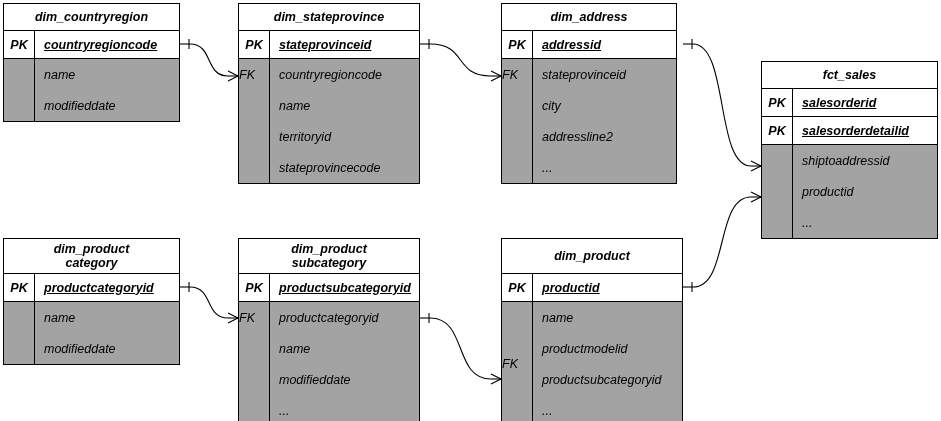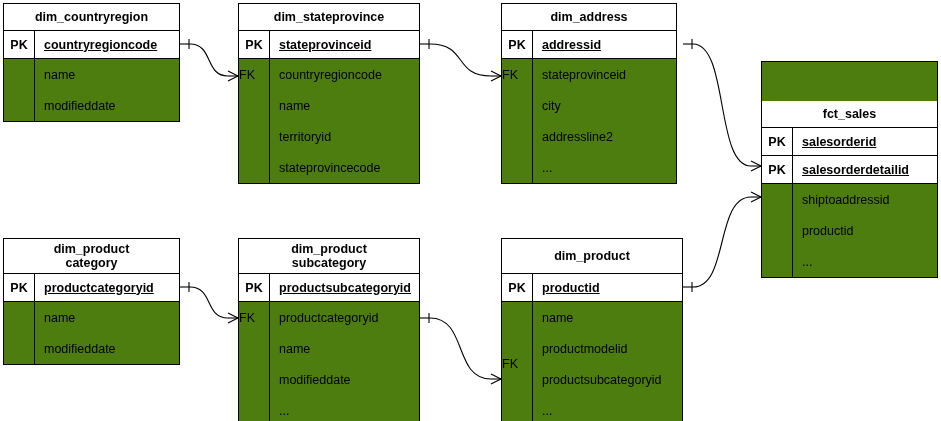--- a/index.html
+++ b/index.html
@@ -1,20 +1,20 @@
 <!DOCTYPE html>
 <html><head>
 <meta charset="utf-8">
 <title>ER Diagram</title>
 <style>
   html,body{margin:0;padding:0;background:#ffffff;}
   body{font-family:"Liberation Sans",sans-serif;color:#000000;}
   #canvas{position:relative;width:941px;height:421px;overflow:hidden;background:#ffffff;}
 
-  .entity{position:absolute;box-sizing:border-box;border:1px solid #000000;background:#4d7c0f;}
+  .entity{position:absolute;box-sizing:border-box;border:1px solid #000000;background:#a3a3a3;font-style:italic;}
   .ent-title{
     box-sizing:border-box;width:100%;
     display:flex;align-items:center;justify-content:center;
     font-weight:bold;font-size:12.5px;line-height:14px;text-align:center;
     border-bottom:1px solid #000000;background:#ffffff;
   }
   .rowline{
     position:relative;box-sizing:border-box;width:100%;
     display:flex;align-items:center;background:#ffffff;
   }
@@ -162,21 +162,21 @@
           </div>
           <div class="attrs">
             <div class="attr" style="height: 31px;">stateprovinceid</div>
             <div class="attr" style="height: 31px;">city</div>
             <div class="attr" style="height: 31px;">addressline2</div>
             <div class="attr" style="height: 31px;">...</div>
           </div>
         </div>
       </div>
       <div class="entity" style="left: 761px; top: 61px; width: 177px;">
-        <div class="ent-title" style="height: 27px; margin-top: 39px;">
+        <div class="ent-title" style="height: 27px;">
           <div><span>fct_sales</span></div>
         </div>
         <div class="rowline sep" style="height: 28px;">
           <div class="keycell bold">PK</div>
           <div class="namecell pk">salesorderid</div>
         </div>
         <div class="rowline sep" style="height: 28px;">
           <div class="keycell bold">PK</div>
           <div class="namecell pk">salesorderdetailid</div>
         </div>

